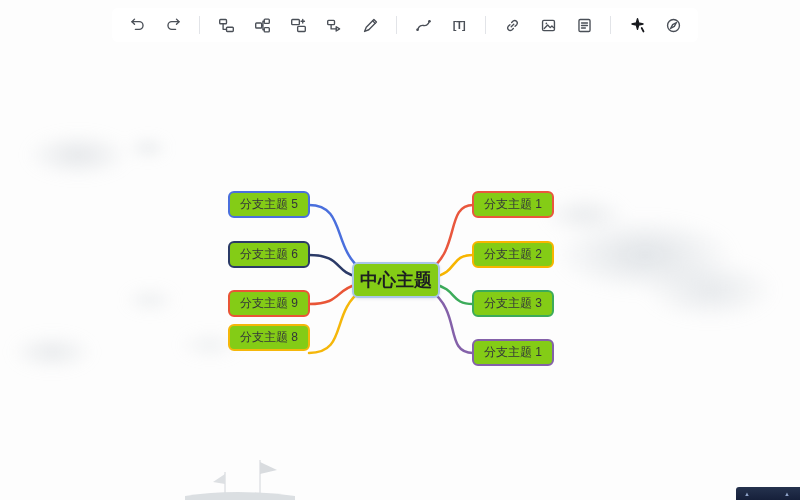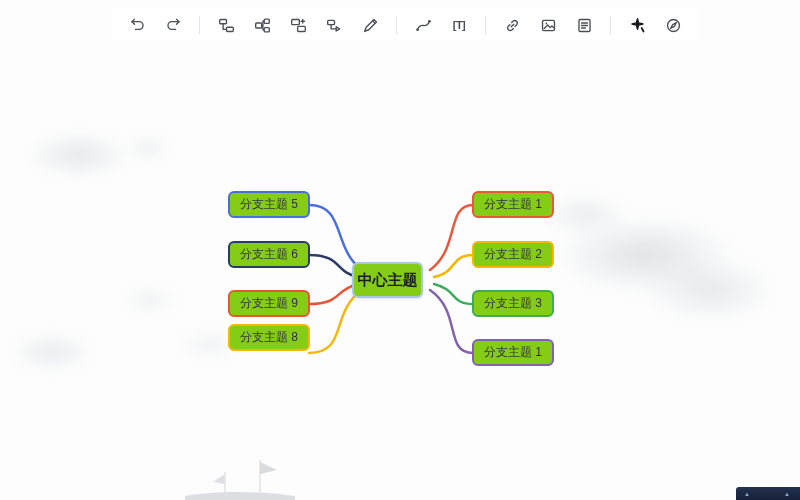--- a/index.html
+++ b/index.html
@@ -39,22 +39,22 @@
     border:none; background:transparent; border-radius:4px; cursor:pointer; color:#4a4f57; }
   .tb-btn svg { width:17px; height:17px; stroke:#4a4f57; fill:none;
     stroke-width:1.6; stroke-linecap:round; stroke-linejoin:round; }
   .tb-btn.dark svg { stroke:#17191d; fill:#17191d; }
   .tb-sep { width:1px; height:18px; background:#e2e4e8; margin:0 5px; }
   .tb-text { font-size:11px; font-weight:bold; color:#4a4f57; letter-spacing:-.5px; }
 
   
   .node { position:absolute; display:flex; align-items:center; justify-content:center;
     background:#84cc16; border-radius:6px; cursor:pointer; white-space:nowrap; }
-  .root-node { left:352px; top:262px; width:71px; height:36px;
-    border:2px solid #a9c6ea; font-size:15px; font-weight:bold; color:#1c1e21;
+  .root-node { left:352px; top:262px; width:88px; height:36px;
+    border:2px solid #a9c6ea; font-size:18px; font-weight:bold; color:#1c1e21;
     box-shadow:0 1px 3px rgba(60,80,120,.15); z-index:3; }
   .branch-node { width:82px; height:27px; border:2px solid #999;
     font-size:12px; color:#33353a; z-index:2; }
 
   svg.links { position:absolute; left:0; top:0; width:800px; height:500px; z-index:1; pointer-events:none; }
   svg.links path { fill:none; stroke-width:2.5; stroke-linecap:round; }
 </style>
 </head>
 <body>
 

